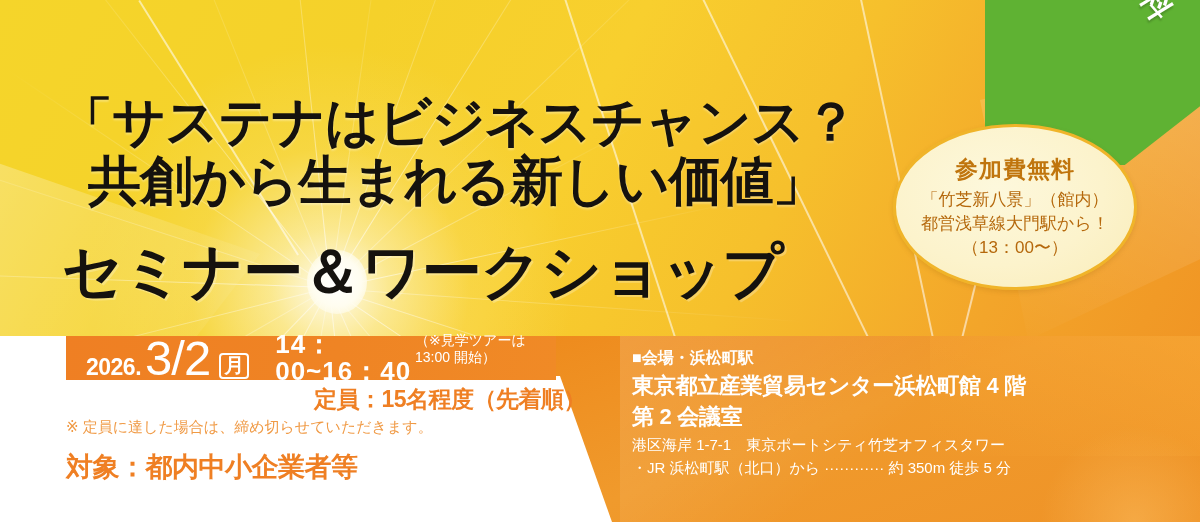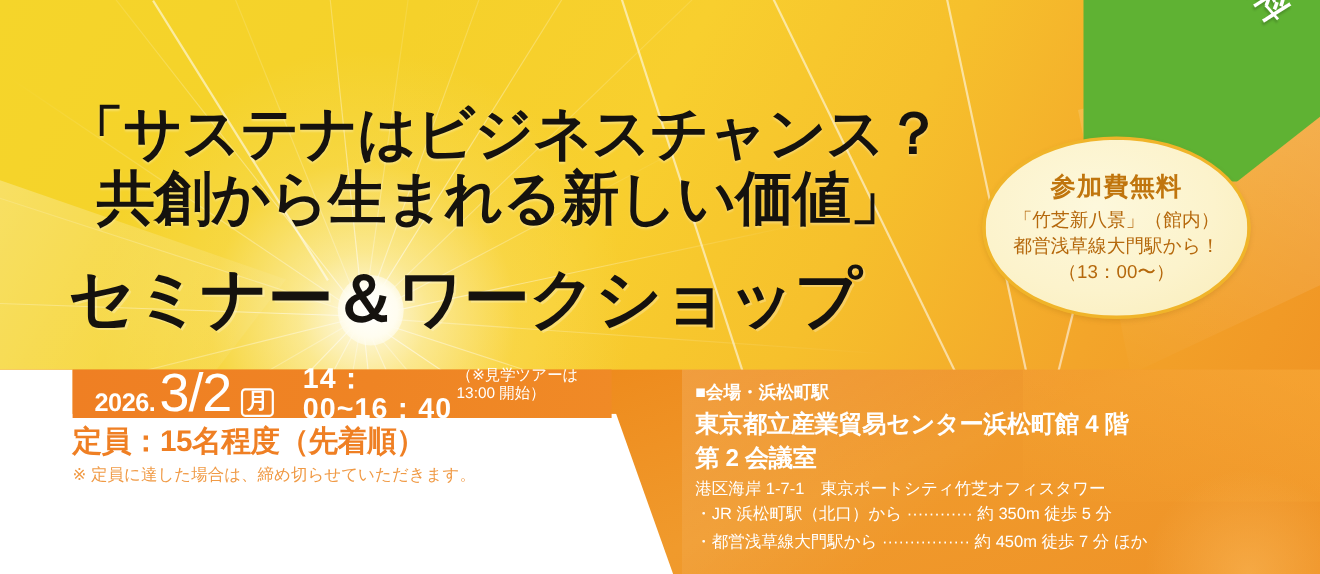--- a/index.html
+++ b/index.html
@@ -116,21 +116,21 @@
   .d-day{font-size:49px;font-weight:normal;margin-left:4px;letter-spacing:-1px;}
   .d-dow{
     font-size:20px;font-weight:bold;margin-left:9px;
     border:2px solid #fff;border-radius:4px;padding:0 3px 1px 3px;
     line-height:1.05;position:relative;top:-3px;
   }
   .t-wrap{margin-left:26px;color:#fff;display:flex;flex-direction:row;justify-content:center;}
   .t-main{font-size:26px;font-weight:bold;letter-spacing:1px;line-height:1.02;}
   .t-note{font-size:14px;line-height:1.2;margin-top:1px;}
   .left-body{position:absolute;left:66px;top:50px;width:520px;}
-  .cap{font-size:27px;font-weight:bold;color:#ef7f23;letter-spacing:-.5px;line-height:1.18;}
+  .cap{font-size:23px;font-weight:bold;color:#ef7f23;letter-spacing:-.5px;line-height:1.18;text-align:right;}
   .cap-note{font-size:15px;color:#f09a45;margin-top:4px;line-height:1.3;}
   .target{font-size:27px;font-weight:bold;color:#ef7f23;margin-top:12px;letter-spacing:-.5px;}
   .right-body{position:absolute;left:632px;top:12px;width:556px;color:#ffffff;}
   .v-h{font-size:16px;font-weight:bold;line-height:1.3;}
   .v-name{font-size:22px;font-weight:bold;line-height:1.26;margin-top:3px;letter-spacing:-.3px;}
   .v-addr{font-size:15px;margin-top:5px;line-height:1.35;}
   .v-acc{font-size:15px;line-height:1.55;margin-top:1px;white-space:nowrap;}
 </style>
 </head>
 <body>
@@ -213,24 +213,24 @@
       </div>
       <div class="t-wrap">
         <span class="t-main">14：00~16：40</span>
         <span class="t-note">（※見学ツアーは 13:00 開始）</span>
       </div>
     </div>
 
     <div class="left-body">
       <div class="cap">定員：15名程度（先着順）</div>
       <div class="cap-note">※ 定員に達した場合は、締め切らせていただきます。</div>
+      <div class="target">対象：都内中小企業者等</div>
     </div>
 
     <div class="right-body">
       <div class="v-h">■会場・浜松町駅</div>
       <div class="v-name">東京都立産業貿易センター浜松町館 4 階</div>
       <div class="v-name">第 2 会議室</div>
       <div class="v-addr">港区海岸 1-7-1　東京ポートシティ竹芝オフィスタワー</div>
       <div class="v-acc">・JR 浜松町駅（北口）から  ············ 約 350m 徒歩 5 分</div>
-      <div class="v-acc">・都営浅草線大門駅から ················ 約 450m 徒歩 7 分 ほか</div>
     </div>
   </div>
 </div>
 
 </body></html>

